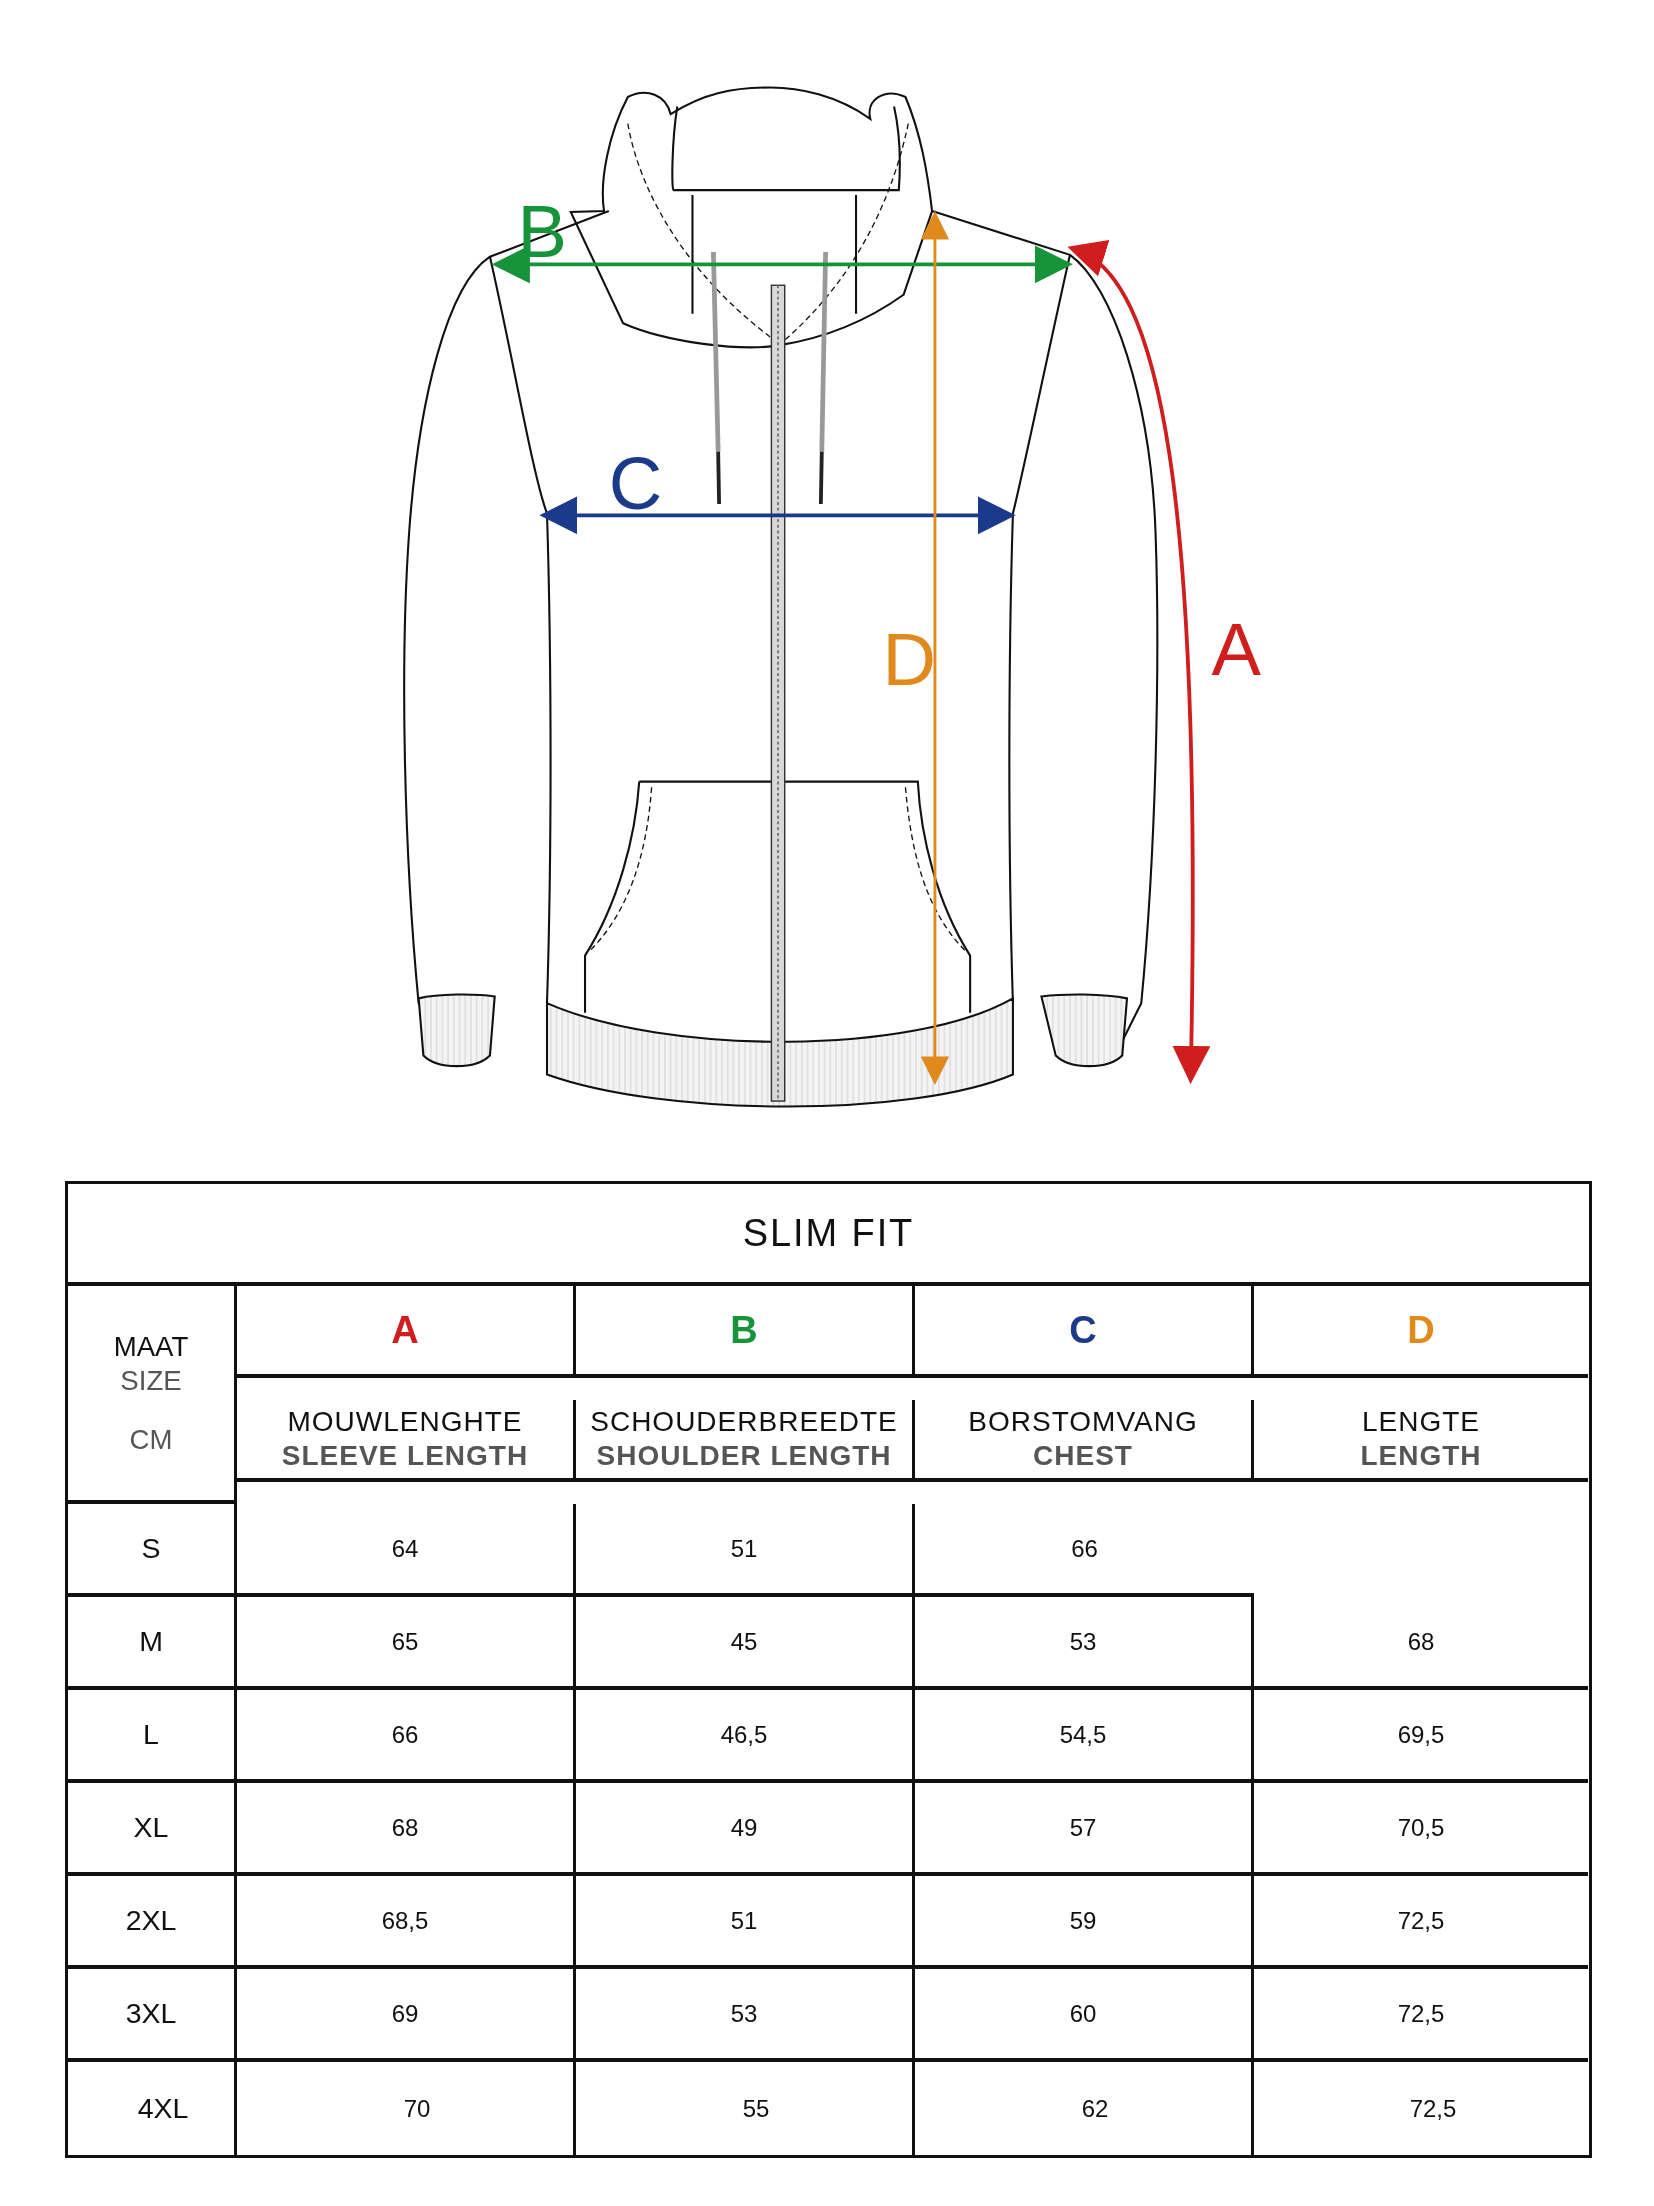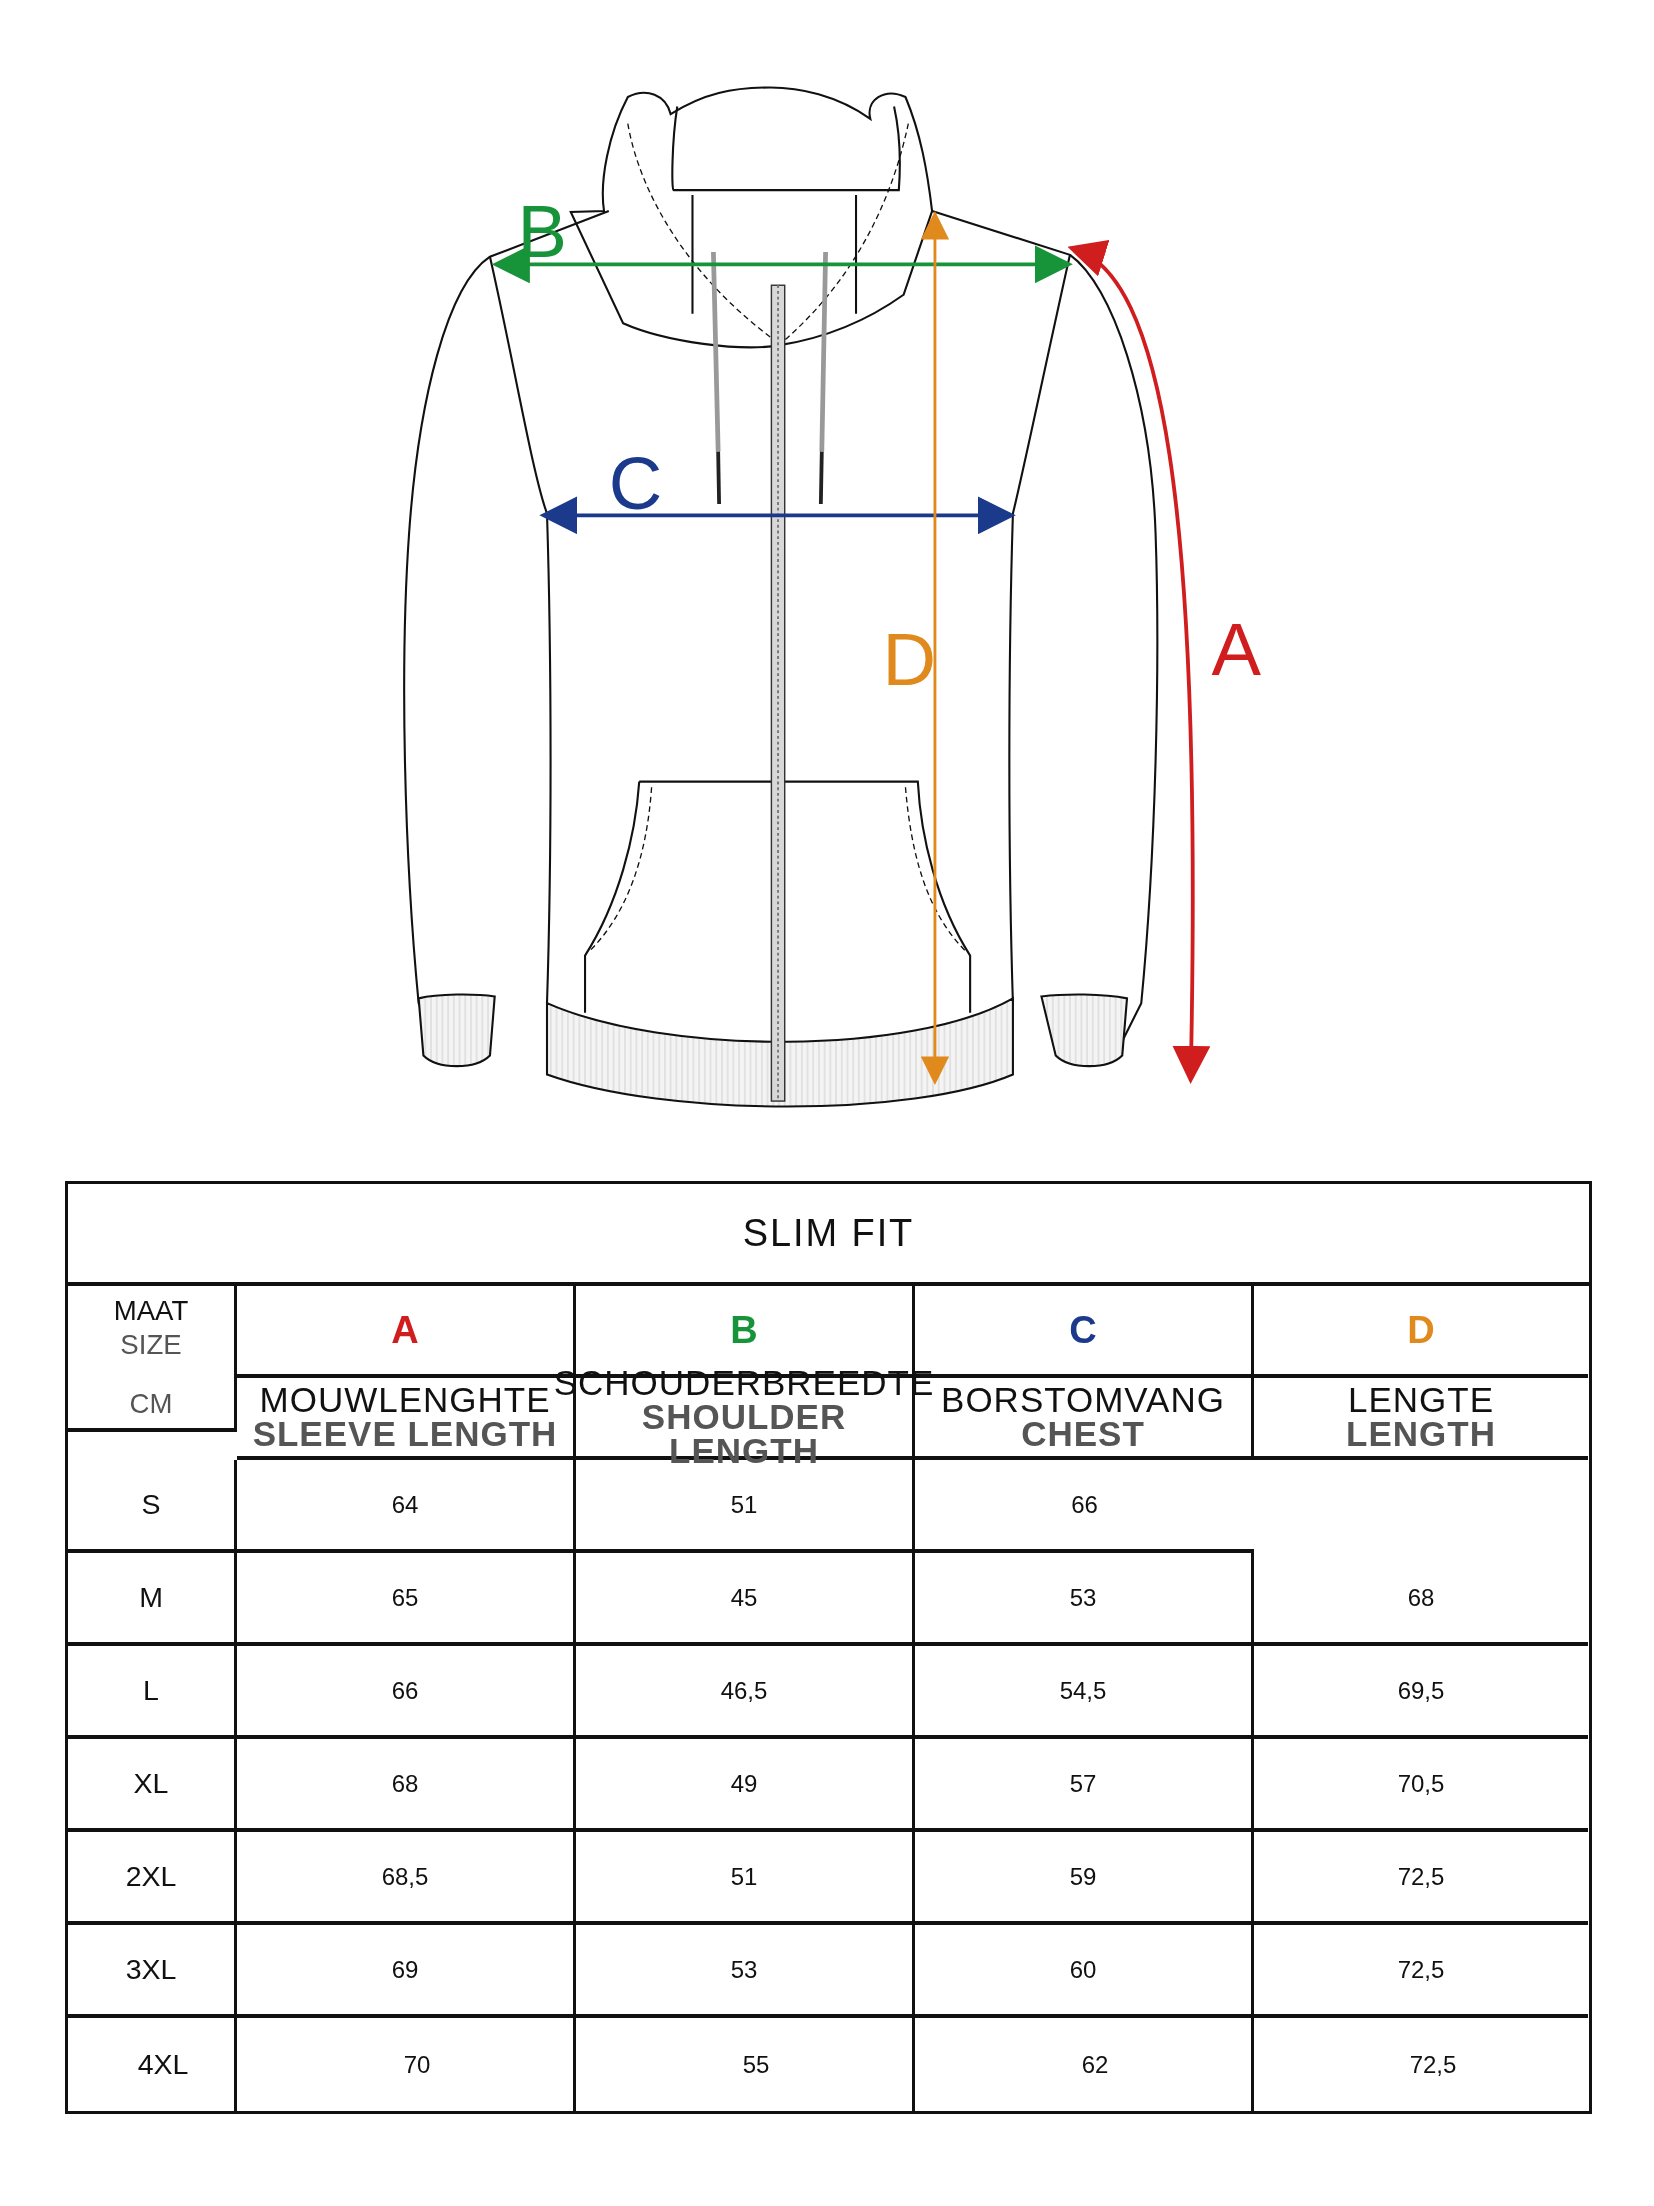--- a/index.html
+++ b/index.html
@@ -12,26 +12,26 @@
   .chart { position: absolute; left: 65px; top: 1181px; width: 1527px;
            border: 3.8px solid #111; box-sizing: border-box; }
   .title-row { height: 98px; display: flex; align-items: center; justify-content: center;
                border-bottom: 4.8px solid #111; font-size: 38px; font-weight: 400; letter-spacing: 1.9px; }
   .grid { display: grid; grid-template-columns: 169px 339px 339px 339px 334px; }
   .cell { display: flex; align-items: center; justify-content: center; text-align: center;
           border-right: 3.8px solid #111; border-bottom: 4.8px solid #111; box-sizing: border-box; }
   .cell.last { border-right: none; }
   .row-last .cell { border-bottom: none; padding-left: 24px; }
   .sizehead { grid-row: span 2; flex-direction: column; font-size: 27.6px; line-height: 34px;
-              height: 146px; }
+              height: 218px; }
   .sizehead .maat { color: #111; }
   .sizehead .size { color: #555; }
   .sizehead .cm { color: #555; margin-top: 25px; }
   .letter { height: 92px; font-size: 38px; font-weight: 700; }
-  .desc { height: 82px; flex-direction: column; font-size: 35px; line-height: 34px; letter-spacing: 1px; }
+  .desc { height: 82px; flex-direction: column; font-size: 28px; line-height: 34px; letter-spacing: 1px; }
   .desc .nl { color: #111; }
   .desc .en { color: #555; font-weight: bold; }
   .val { height: 93px; font-size: 24px; }
   .val.size { font-size: 28.5px; }
 </style>
 </head>
 <body>
 
 <div class="figure">
   <svg viewBox="0 0 1740 1200" xmlns="http://www.w3.org/2000/svg">

